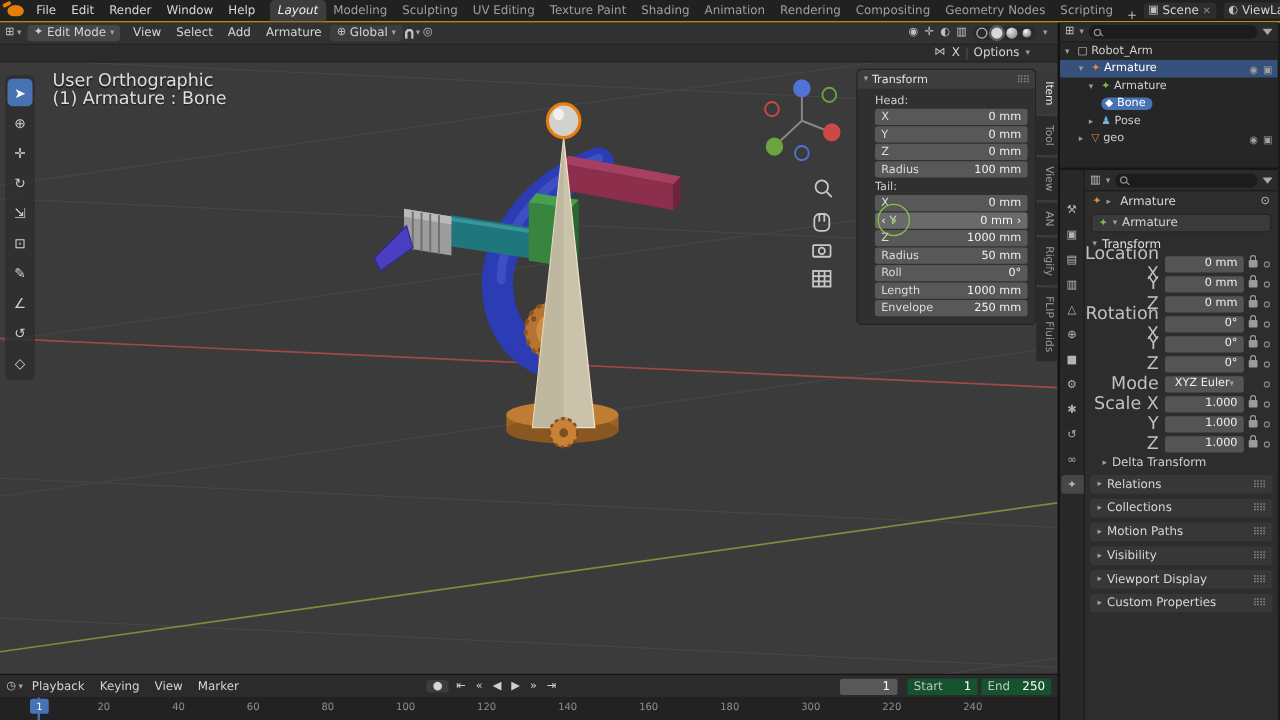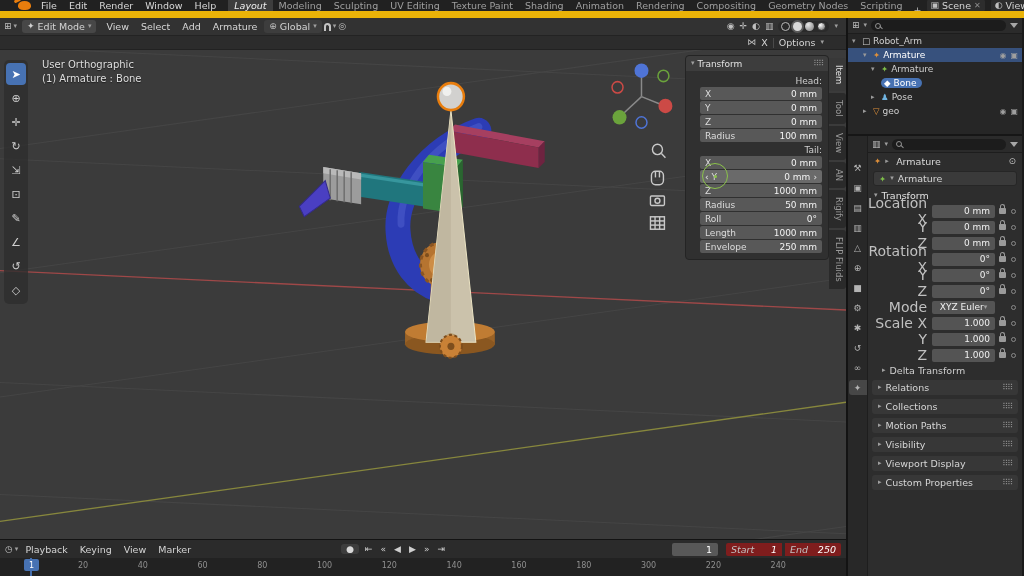--- a/index.html
+++ b/index.html
@@ -1,22 +1,22 @@
 <!DOCTYPE html>
 <html><head>
 <meta charset="utf-8">
 <style>
   *{margin:0;padding:0;box-sizing:border-box;user-select:none;}
   html,body{width:1024px;height:576px;overflow:hidden;background:#1a1a1a;
     font-family:"DejaVu Sans",sans-serif;font-size:9.5px;color:#d4d4d4;}
   #app{width:1024px;height:576px;display:flex;flex-direction:column;}
 
   
-  .topbar{height:18px;background:#212121;border-bottom:7px solid #eab308;display:flex;align-items:center;
-    padding:0 16px;white-space:nowrap;overflow:hidden;flex:0 0 18px;}
+  .topbar{height:18px;background:#212121;border-bottom:1px solid #eab308;display:flex;align-items:center;
+    padding:0 4px;white-space:nowrap;overflow:hidden;flex:0 0 18px;}
   .blogo{width:13px;height:9px;background:#e87d0d;border-radius:60% 60% 50% 50%;margin:0 4px 0 2px;position:relative;flex:0 0 13px;}
   .blogo::after{content:"";position:absolute;left:-4px;top:-2px;width:7px;height:3px;background:#e87d0d;border-radius:2px;transform:rotate(-25deg);}
   .menu-item{padding:0 6px;line-height:18px;color:#d8d8d8;}
   .ws-tabs{display:flex;margin-left:6px;height:18px;align-items:flex-end;}
   .ws-tab{padding:2px 6px;color:#9f9f9f;line-height:14px;}
   .ws-tab.active{background:#3d3d3d;color:#efefef;border-radius:4px 4px 0 0;font-style:italic;}
   .ws-plus{padding:0 5px;color:#bbb;}
   .tb-right{margin-left:auto;display:flex;align-items:center;gap:6px;padding-right:2px;}
   .chip{display:flex;align-items:center;gap:3px;background:#2d2d2d;border-radius:3px;padding:1px 4px;}
   .chip .x{color:#8d8d8d;font-size:8px;}
@@ -39,33 +39,33 @@
   .ball.solid{background:#d8d8d8;box-shadow:0 0 0 2px #5a5a5a;}
   .ball.mat{background:radial-gradient(circle at 35% 30%,#e8e8e8,#777);}
   .ball.rend{background:radial-gradient(circle at 35% 30%,#fff,#595959);border:1px solid #333;}
   .magnet{width:7px;height:8px;border:2px solid #c3c3c3;border-bottom:none;border-radius:4px 4px 0 0;display:inline-block;}
   .vp-header2{height:14px;background:#2c2c2c;border-bottom:1px solid #222;display:flex;align-items:center;justify-content:flex-end;gap:5px;padding:0 22px 0 4px;}
   .divider{width:1px;height:10px;background:#4a4a4a;}
 
   
   .viewport{position:relative;flex:1;background:#3b3b3b;min-height:0;overflow:hidden;}
   .viewport svg.scene{position:absolute;inset:0;width:100%;height:100%;}
-  .vp-overlay{position:absolute;left:42px;top:8px;color:#dedede;font-size:10px;line-height:14px;text-shadow:0 1px 1px rgba(0,0,0,.55);pointer-events:none;}
+  .vp-overlay{position:absolute;left:42px;top:8px;color:#dedede;font-size:14px;line-height:14px;text-shadow:0 1px 1px rgba(0,0,0,.55);pointer-events:none;}
 
   
   .toolbar{position:absolute;left:4px;top:10px;width:24px;display:flex;flex-direction:column;gap:2px;background:#2e2e2ecc;border-radius:5px;padding:3px 2px;}
   .tool{height:22px;display:flex;align-items:center;justify-content:center;border-radius:4px;color:#cfcfcf;font-size:11px;}
   .tool.active{background:#4772b3;color:#fff;}
 
   
   .npanel{position:absolute;right:17px;top:5px;width:144px;background:#303030;border:1px solid #242424;border-radius:4px;}
   .np-head{height:15px;background:#3d3d3d;border-radius:4px 4px 0 0;display:flex;align-items:center;padding:0 5px;gap:3px;}
   .np-title{color:#e2e2e2;font-size:9px;}
   .grip{margin-left:auto;color:#8a8a8a;font-size:8px;letter-spacing:-1px;}
-  .np-body{padding:2px 6px 5px 6px;text-align:right;}
+  .np-body{padding:2px 6px 5px 6px;}
   .np-label{color:#cfcfcf;font-size:9px;margin:3px 0 1px 8px;}
   .nfield{display:flex;align-items:center;background:#585858;border-radius:2px;height:13px;padding:0 5px;margin:1px 0 1px 8px;font-size:9px;position:relative;}
   .nfield .lab{color:#dcdcdc;}
   .nfield .val{margin-left:auto;color:#f2f2f2;}
   .nfield.hover{background:#6a6a6a;}
   .nfield .chev{color:#e8e8e8;font-size:9px;}
   .drag-circle{position:absolute;left:2px;top:-7px;width:26px;height:26px;border:1.5px solid #8bc34a;border-radius:50%;pointer-events:none;z-index:5;}
   .drag-circle::after{content:"";position:absolute;left:11px;top:11px;width:3px;height:3px;background:#8bc34a;border-radius:50%;}
 
   
@@ -74,21 +74,21 @@
   .vtab.active{background:#383838;color:#e8e8e8;}
 
   
   .timeline{flex:0 0 36px;display:flex;flex-direction:column;border-top:1px solid #131313;}
   .tl-header{height:18px;background:#2b2b2b;display:flex;align-items:center;padding:0 5px;gap:2px;white-space:nowrap;}
   .tl-menu{padding:0 5px;color:#d4d4d4;}
   .transport{display:flex;align-items:center;gap:4px;margin:0 8px;}
   .tbtn{color:#cfcfcf;font-size:9px;padding:0 2px;}
   .tbtn.rec{background:#3d3d3d;border-radius:3px;padding:0 5px;color:#d8d8d8;}
   .frame-field{width:46px;background:#585858;border-radius:2px;height:13px;display:flex;align-items:center;justify-content:flex-end;padding:0 6px;color:#fff;}
-  .range-field{width:56px;background:#7f1d1d;height:13px;display:flex;align-items:center;padding:0 5px;gap:3px;font-style:italic;}
+  .range-field{width:56px;background:#14532d;height:13px;display:flex;align-items:center;padding:0 5px;gap:3px;}
   .range-field .rl{color:#c2c2c2;}
   .range-field .rv{margin-left:auto;color:#fff;}
   .tl-ruler{height:18px;background:#222;position:relative;}
   .ticks{position:absolute;left:78px;right:60px;top:3px;display:flex;justify-content:space-between;color:#8f8f8f;font-size:8px;}
   .playhead{position:absolute;left:24px;top:1px;width:15px;height:12px;background:#4772b3;border-radius:2px;color:#fff;font-size:8px;display:flex;align-items:center;justify-content:center;}
   .playline{position:absolute;left:30px;top:0;width:2px;height:18px;background:rgba(71,114,179,.95);}
 
   
   .right-panel{width:174px;display:flex;flex-direction:column;background:#2d2d2d;min-width:0;}
   .outliner{flex:0 0 118px;background:#262626;border-bottom:2px solid #161616;display:flex;flex-direction:column;}

